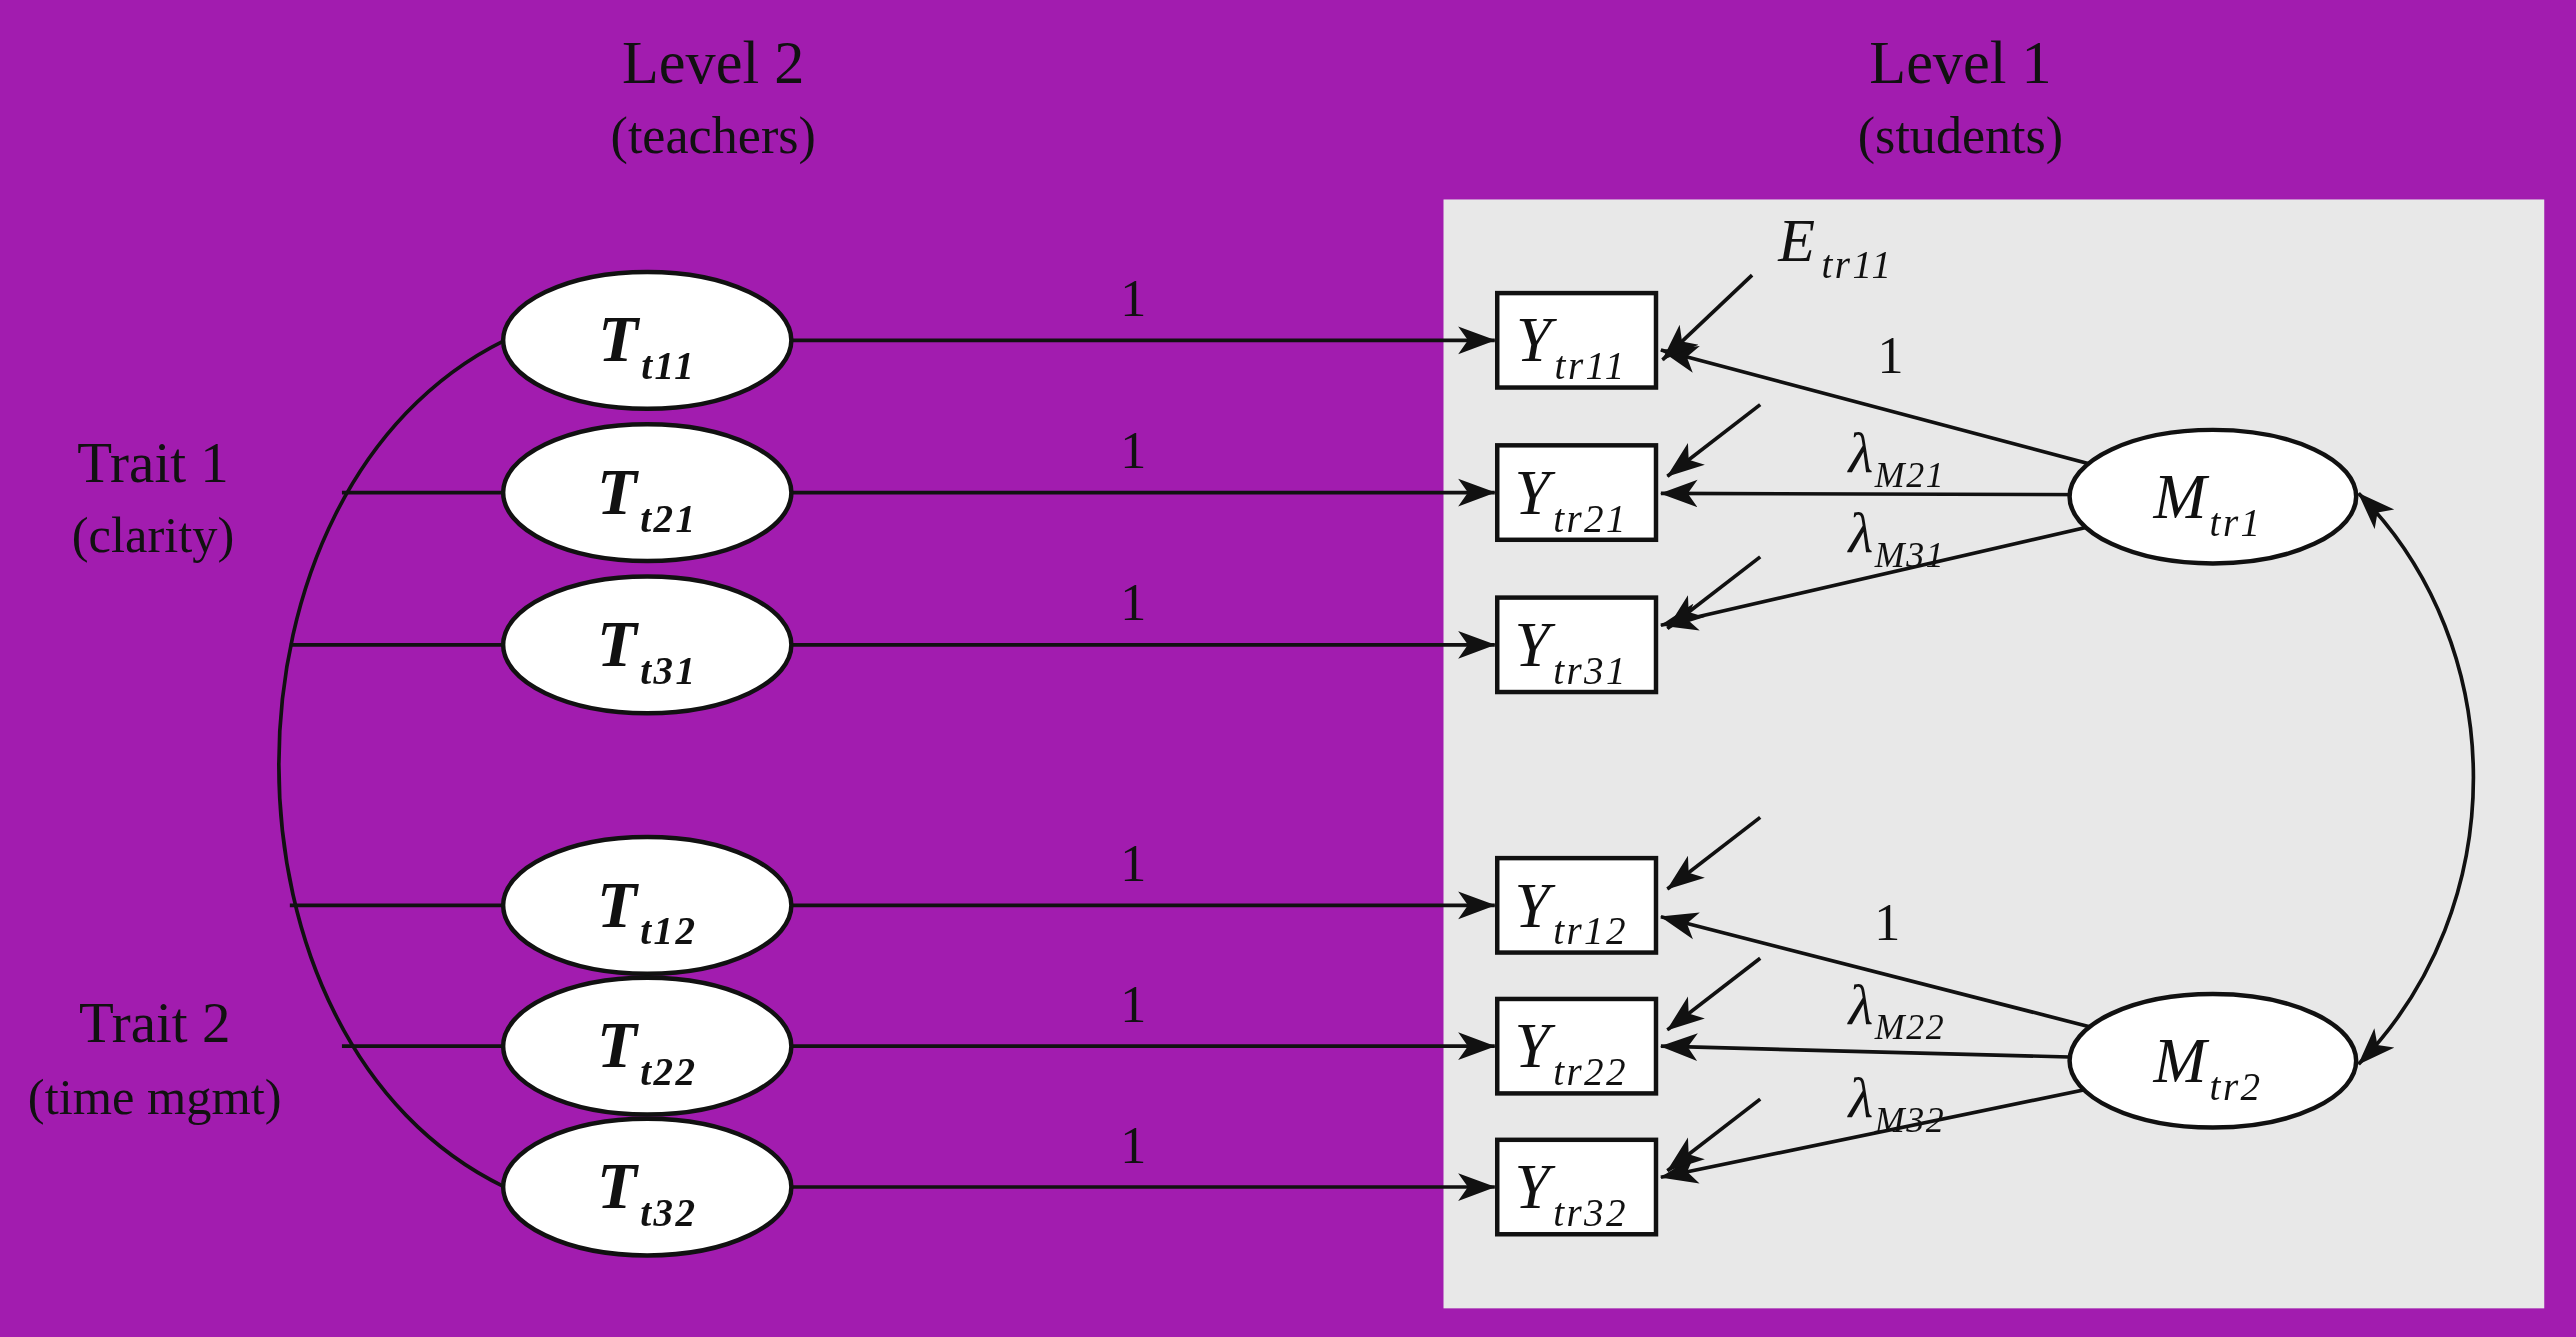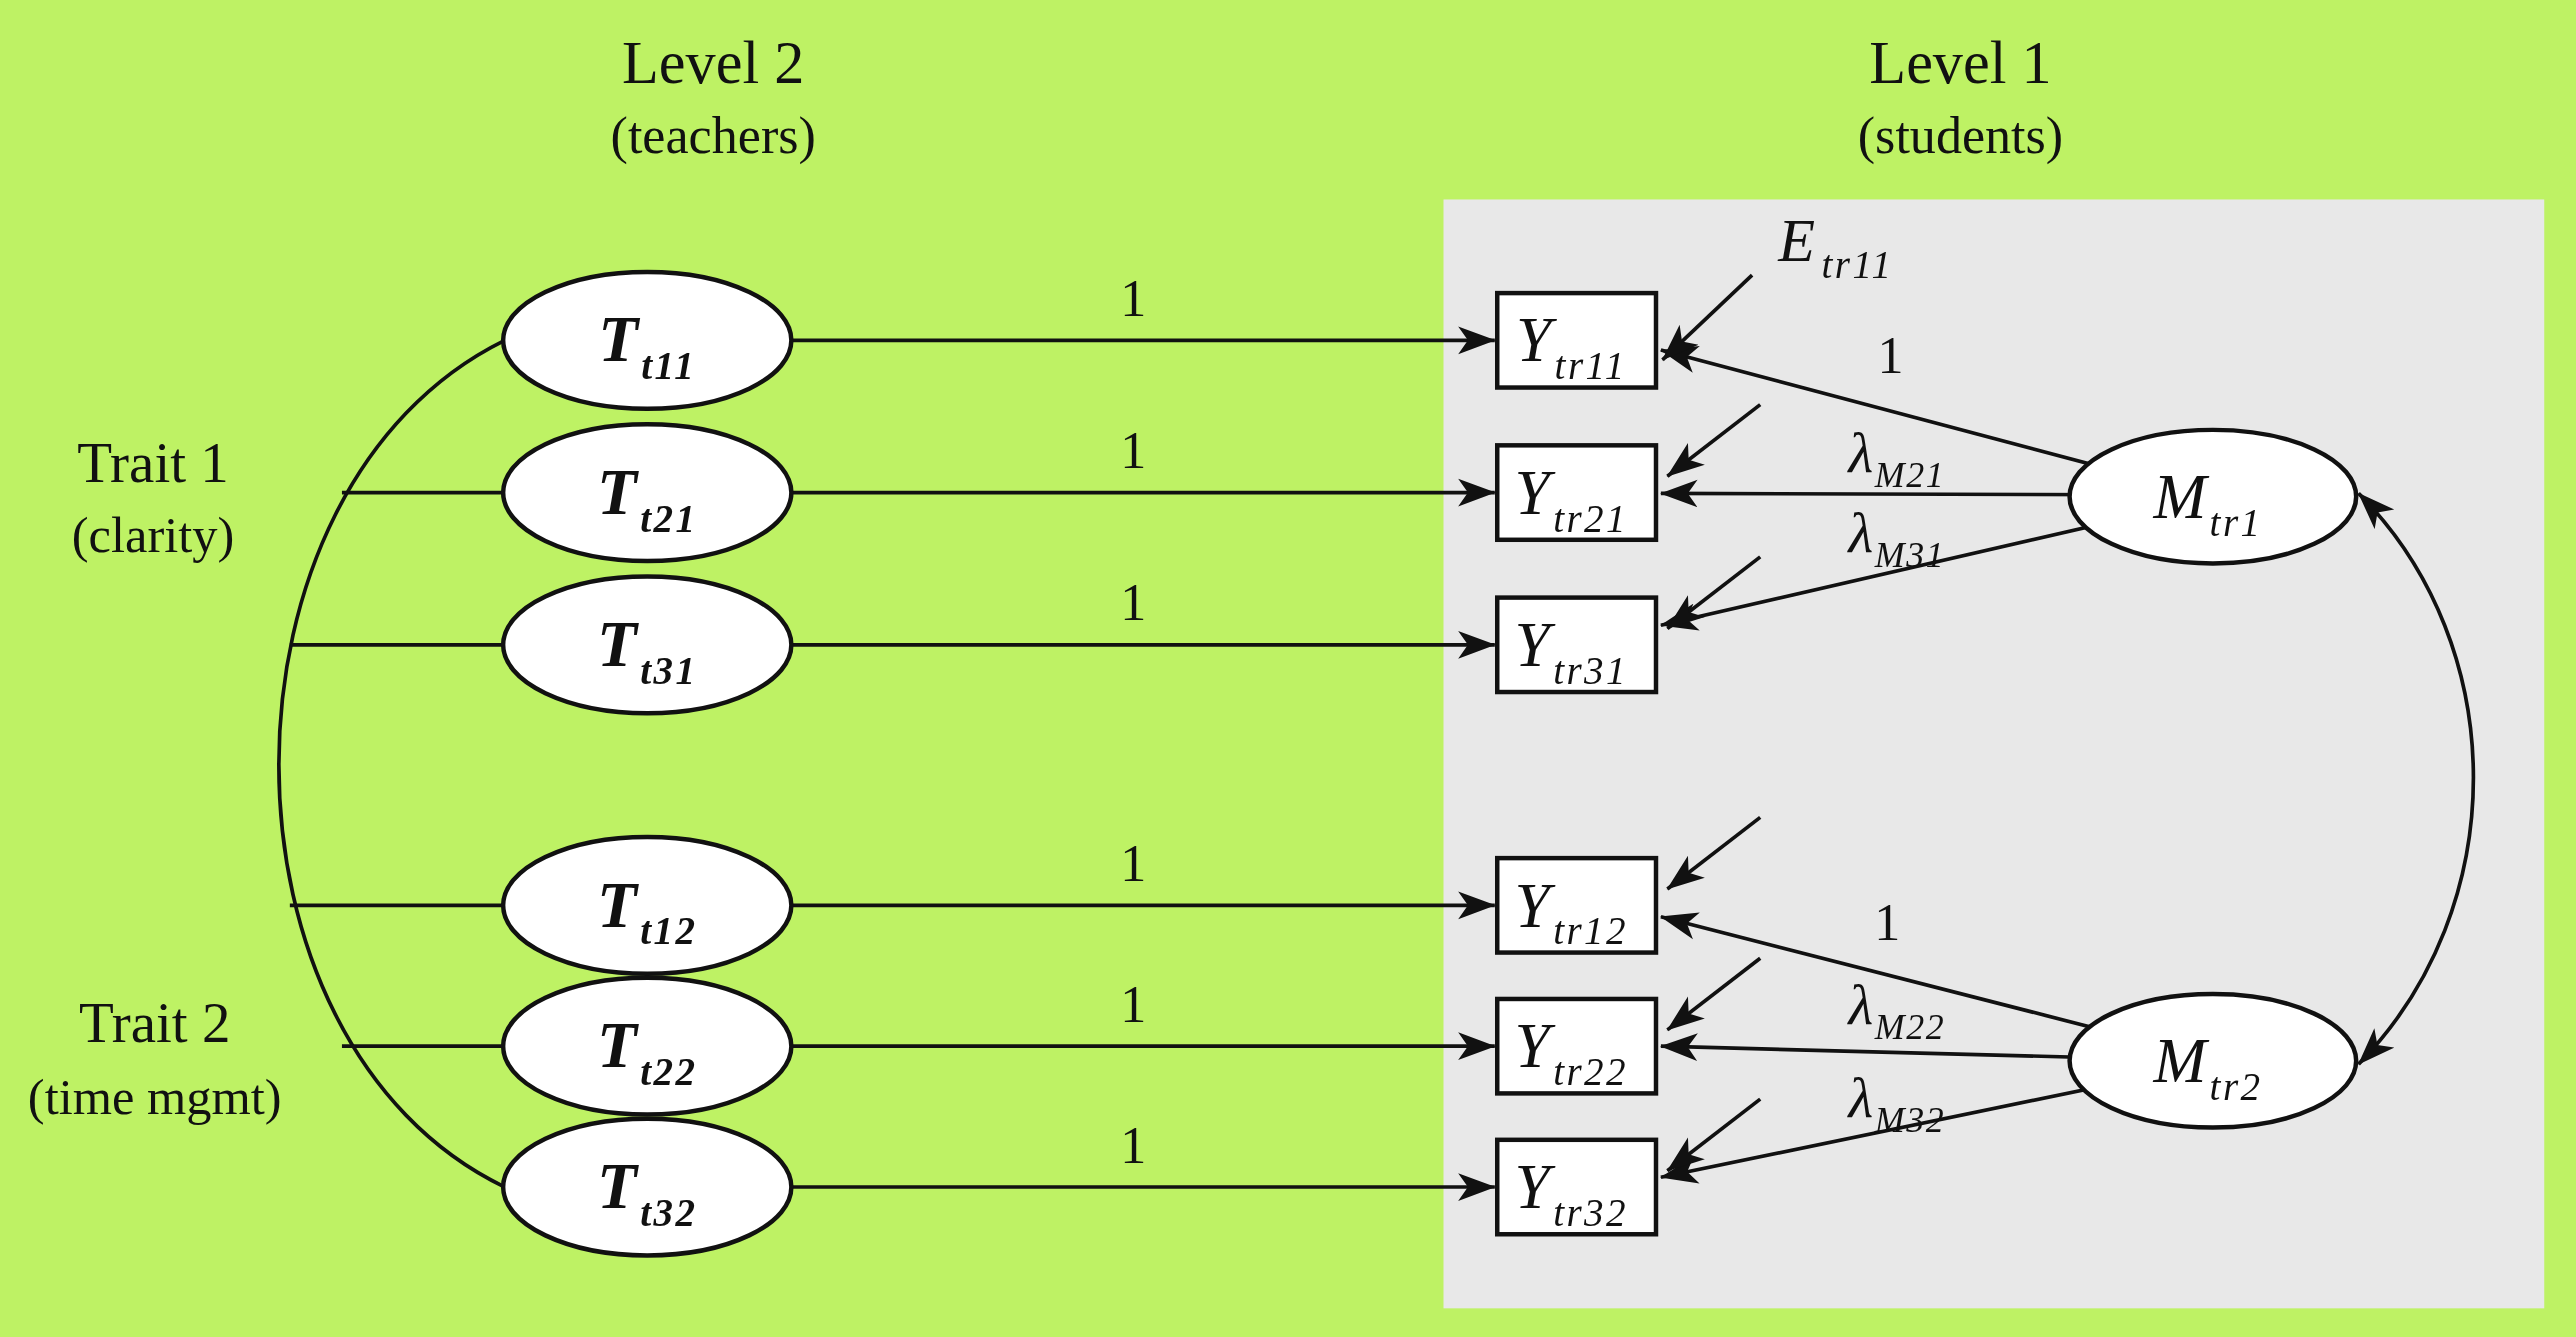--- a/index.html
+++ b/index.html
@@ -2,21 +2,21 @@
 <html style="font-size:13px"><head>
 <meta charset="utf-8">
 <style>
   html, body {
     margin: 0;
     padding: 0;
     background: #ffffff;
   }
   .diagram-wrap {
     width: 100%;
-    background: #bef264;
+    background: #a21caf;
   }
   svg { display: block; width: 100%; height: auto; }
 
   .rm {
     font-family: "Liberation Serif", serif;
     font-style: normal;
     fill: #111111;
   }
   .math {
     font-family: "Liberation Serif", serif;

